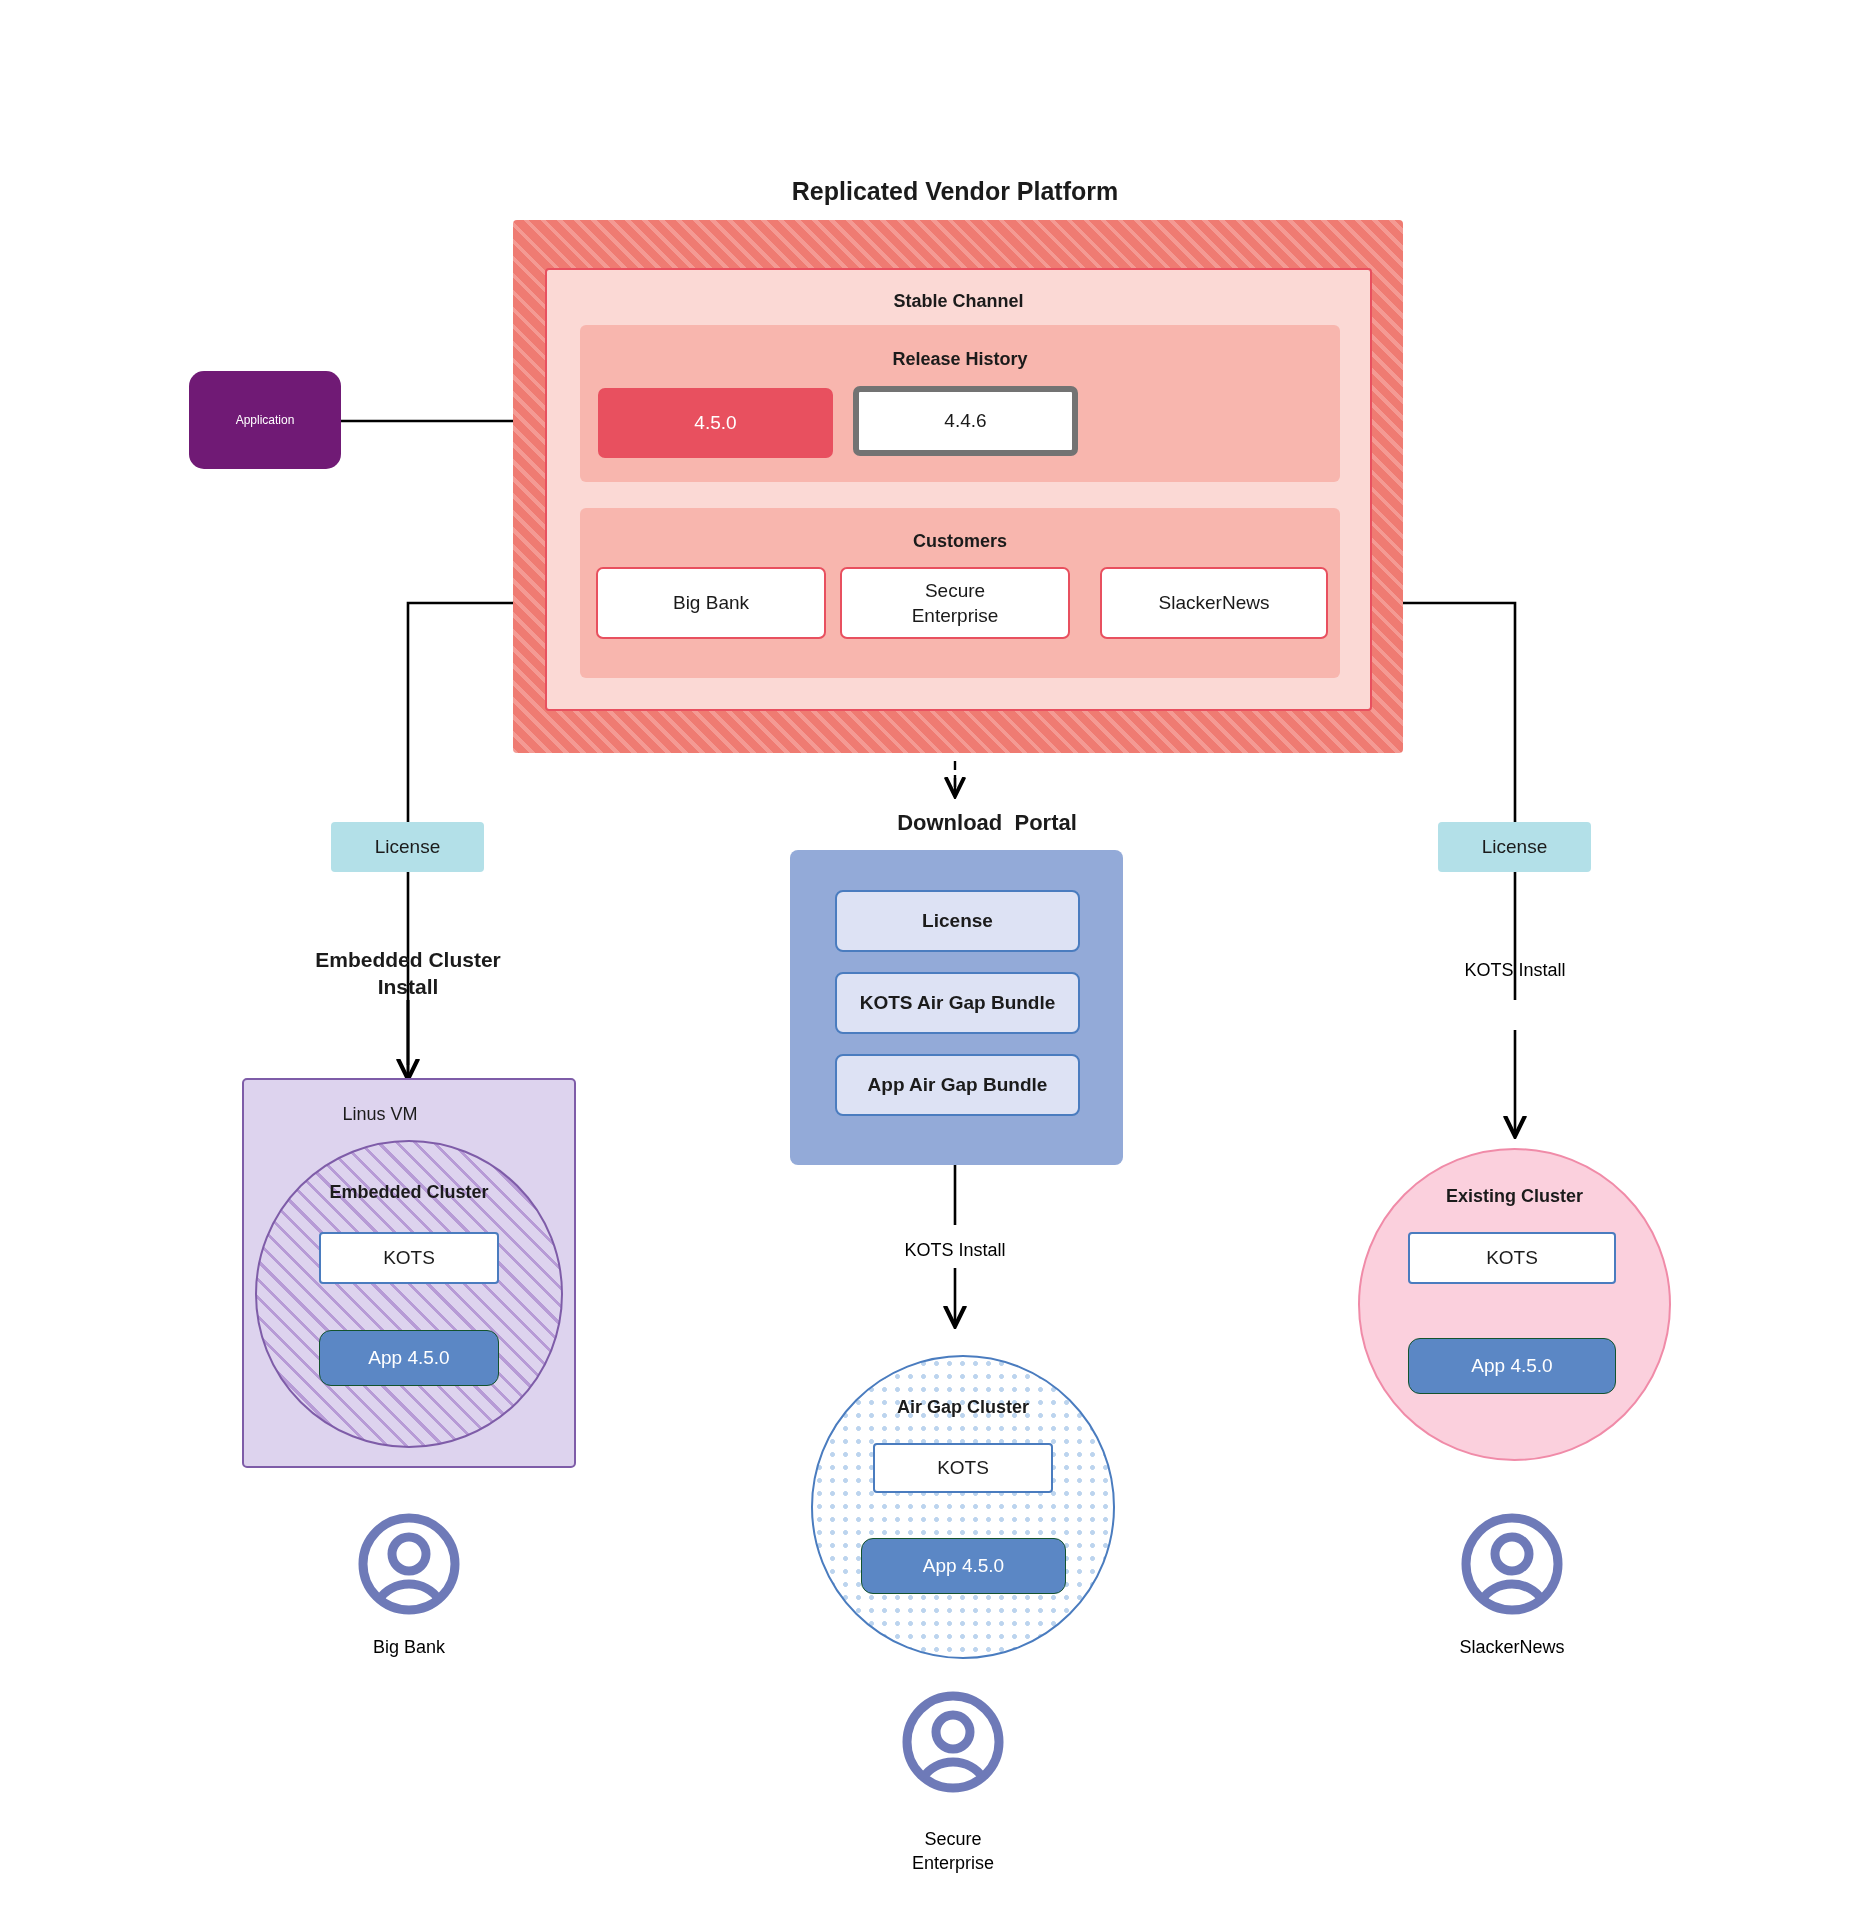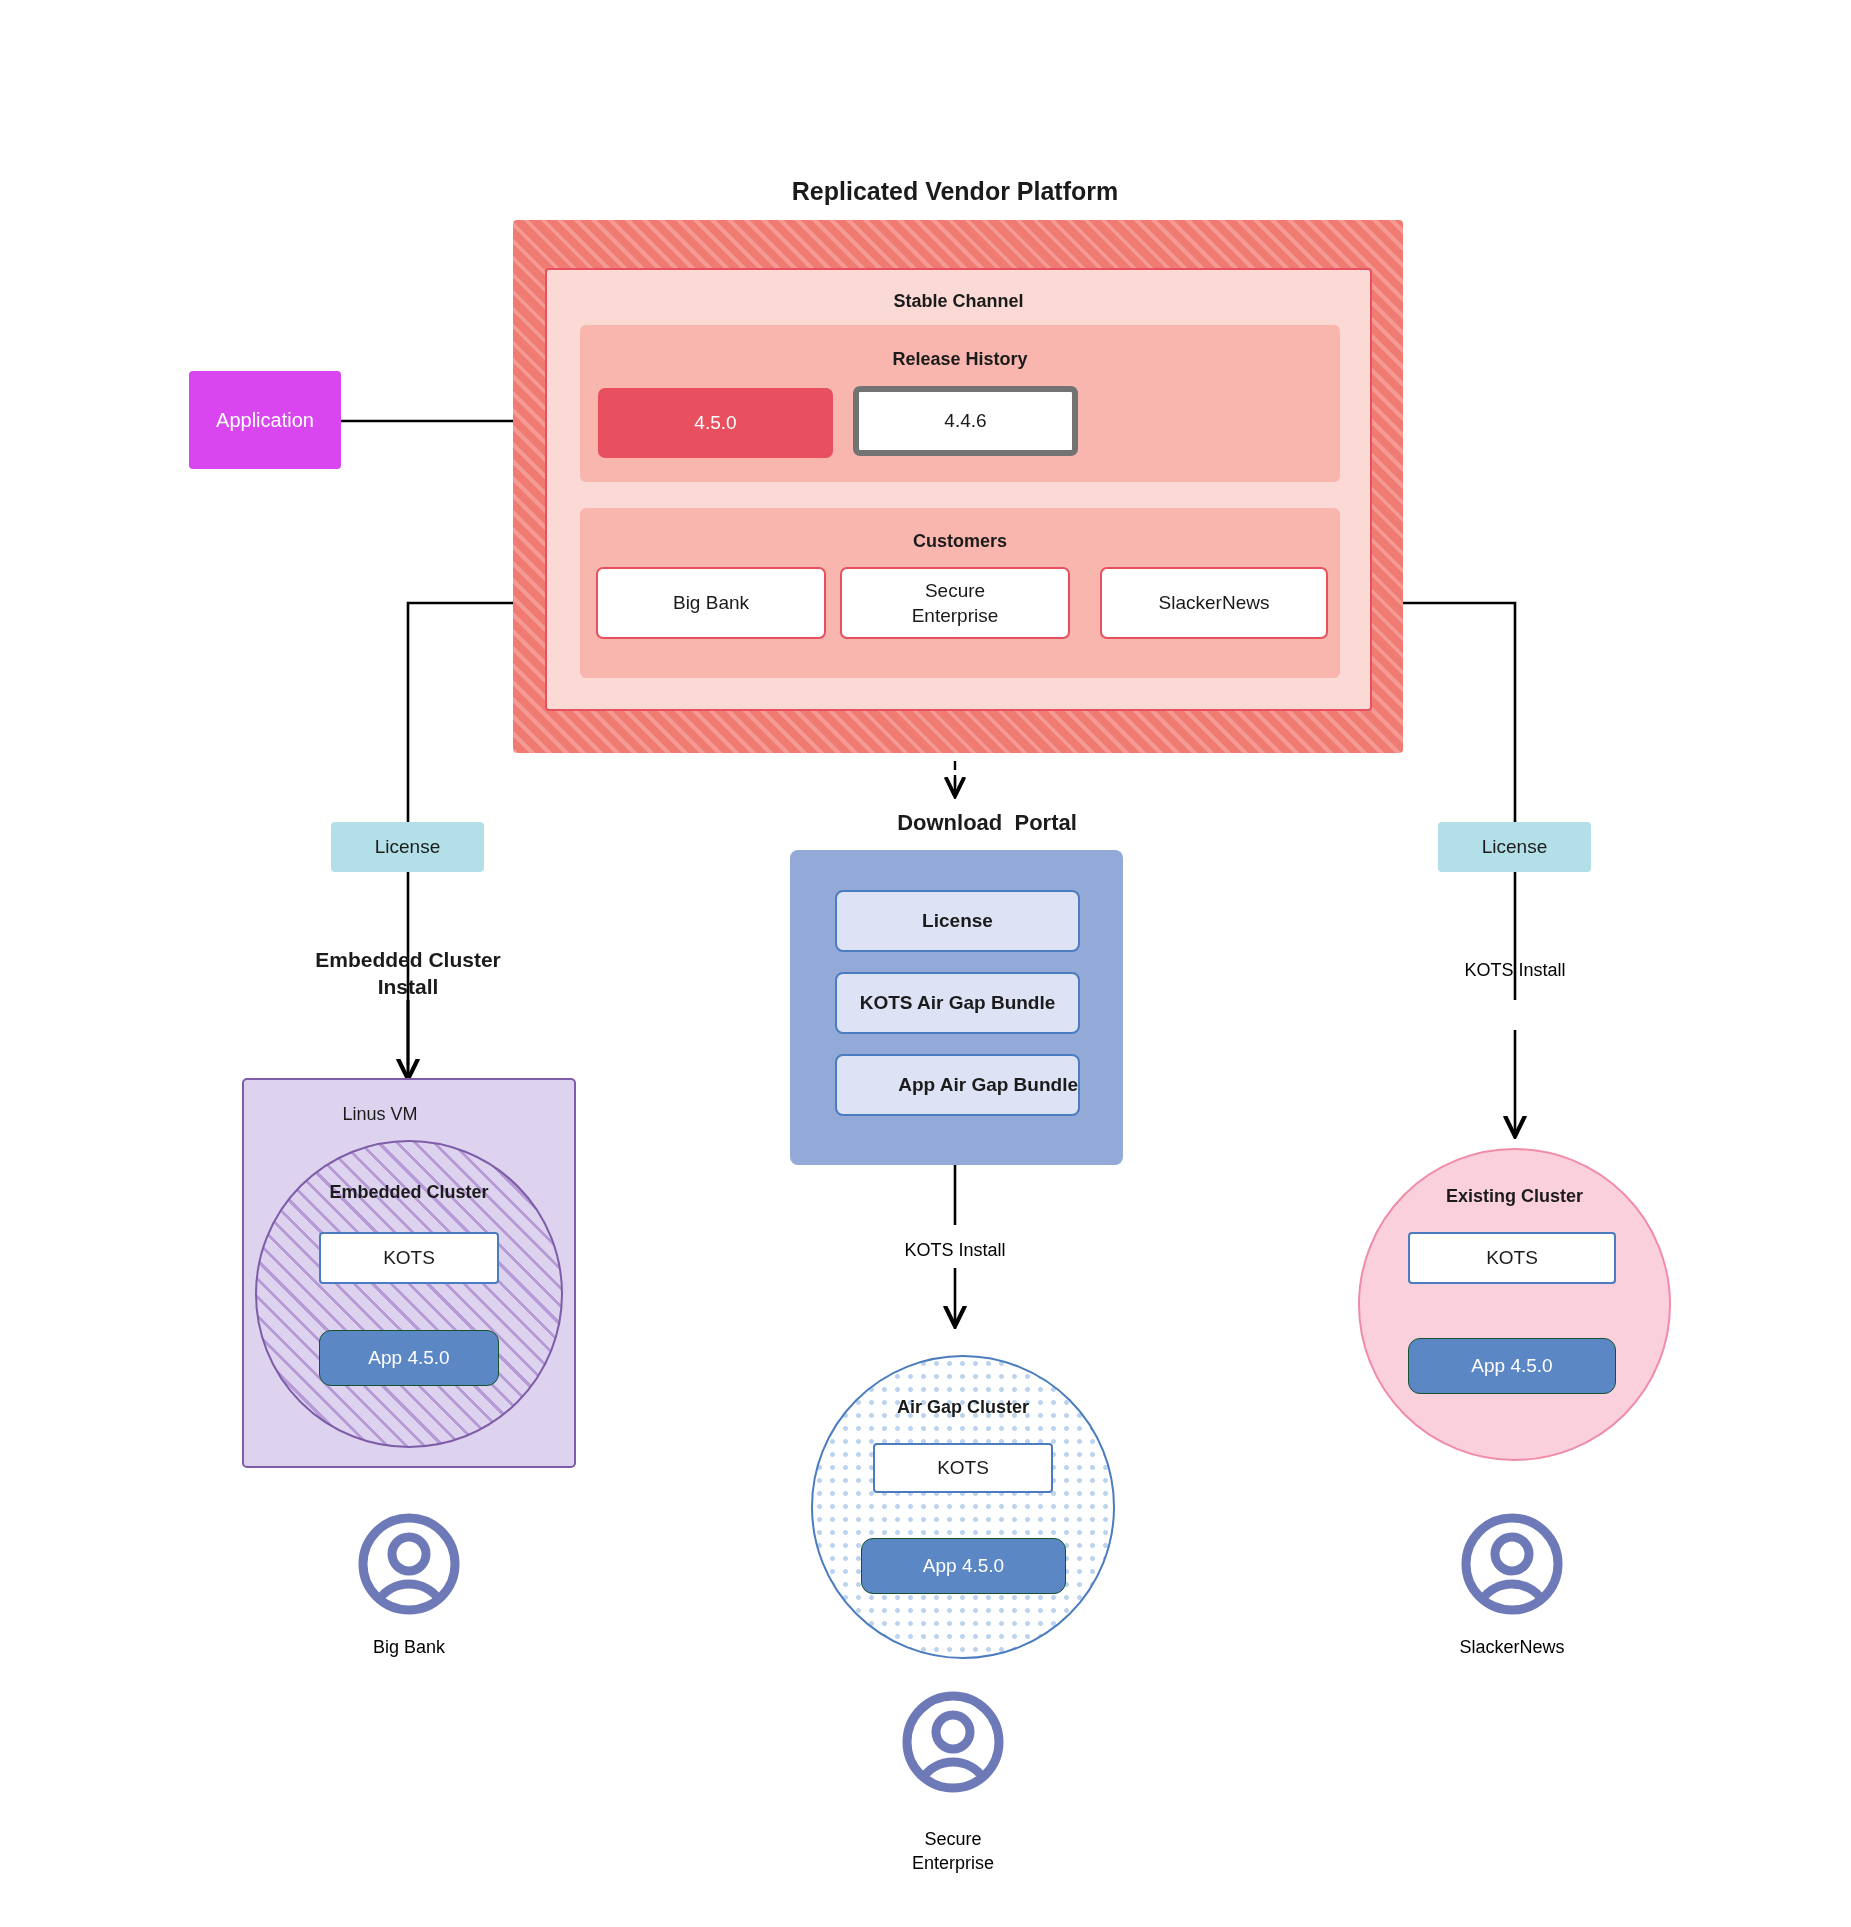--- a/index.html
+++ b/index.html
@@ -30,21 +30,21 @@
   }
   .channel{background:#fbd9d5;border:2px solid #e8505f;border-radius:4px;}
   .subpanel{background:#f8b6ae;border-radius:6px;}
 
   .rel-box{border-radius:7px;font-size:19px;}
   .rel-current{background:#e8505f;border:2px solid #e8505f;color:#ffffff;}
   .rel-old{background:#ffffff;border:6px solid #737373;color:#1b1b1b;}
   .cust-box{background:#ffffff;border:2px solid #e8505f;border-radius:7px;font-size:19px;line-height:1.32;}
 
   
-  .application{background:#d946ef;color:#ffffff;border-radius:4px;font-size:20px;}
+  .application{background:#701a75;color:#ffffff;border-radius:15px;font-size:12px;}
   .license{background:#b3e0e8;border-radius:4px;font-size:19px;color:#1b1b1b;}
 
   
   .portal{background:#93aad8;border-radius:8px;}
   .portal-item{background:#dde2f4;border:2px solid #4a7cbf;border-radius:8px;font-size:19px;font-weight:bold;color:#1b1b1b;}
 
   
   .vm{background:#ddd3ee;border:2px solid #7e5ca8;border-radius:5px;}
   .emb-circle{
     border-radius:50%;
@@ -176,21 +176,21 @@
   <div class="abs ctr title-md" style="left:812px;top:808px;width:350px;height:30px;">Download  Portal</div>
 
   <div class="abs portal" style="left:790px;top:850px;width:333px;height:315px;"></div>
 
   <div class="abs ctr portal-item" style="left:835px;top:890px;width:245px;height:62px;">
     <span>License</span>
   </div>
   <div class="abs ctr portal-item" style="left:835px;top:972px;width:245px;height:62px;">
     <span>KOTS Air Gap Bundle</span>
   </div>
-  <div class="abs ctr portal-item" style="left:835px;top:1054px;width:245px;height:62px;justify-content:flex-end;">
+  <div class="abs ctr portal-item" style="left:835px;top:1054px;width:245px;height:62px;">
     <span>App Air Gap Bundle</span>
   </div>
 
   <div class="abs ctr lbl-22b" style="left:820px;top:1235px;width:270px;height:30px;">KOTS Install</div>
 
   <div class="abs airgap-circle" style="left:811px;top:1355px;width:304px;height:304px;"></div>
   <div class="abs ctr lbl-18b" style="left:811px;top:1395px;width:304px;height:24px;">Air Gap Cluster</div>
 
   <div class="abs ctr kots-box" style="left:873px;top:1443px;width:180px;height:50px;">
     <span>KOTS</span>

